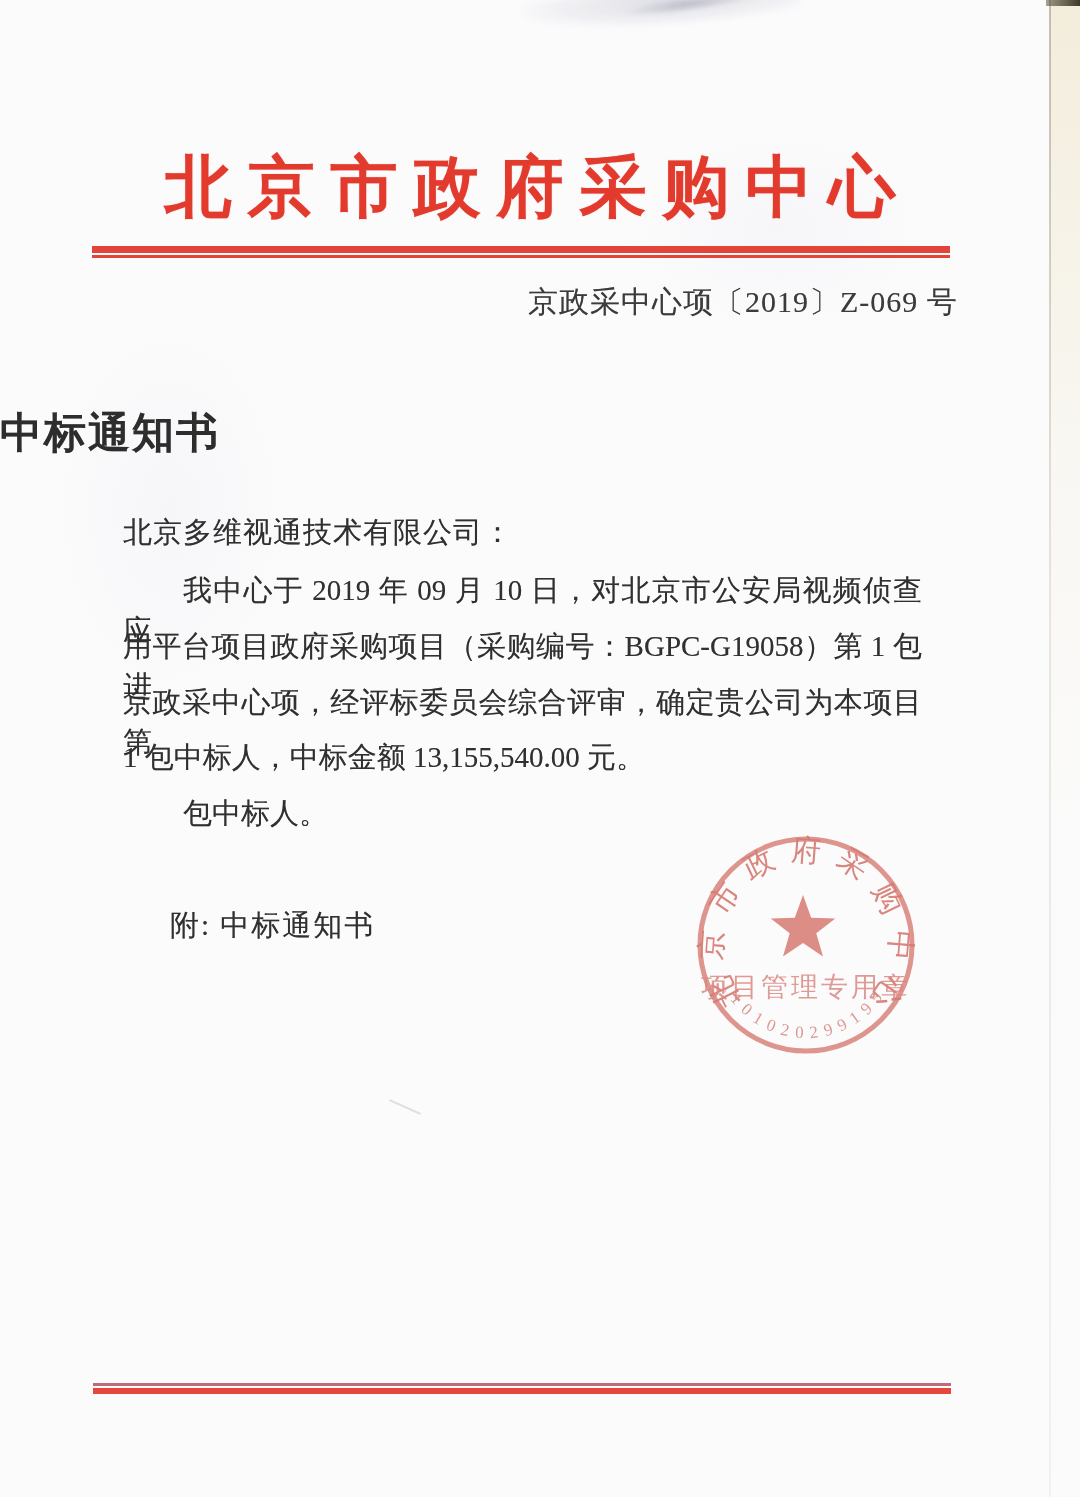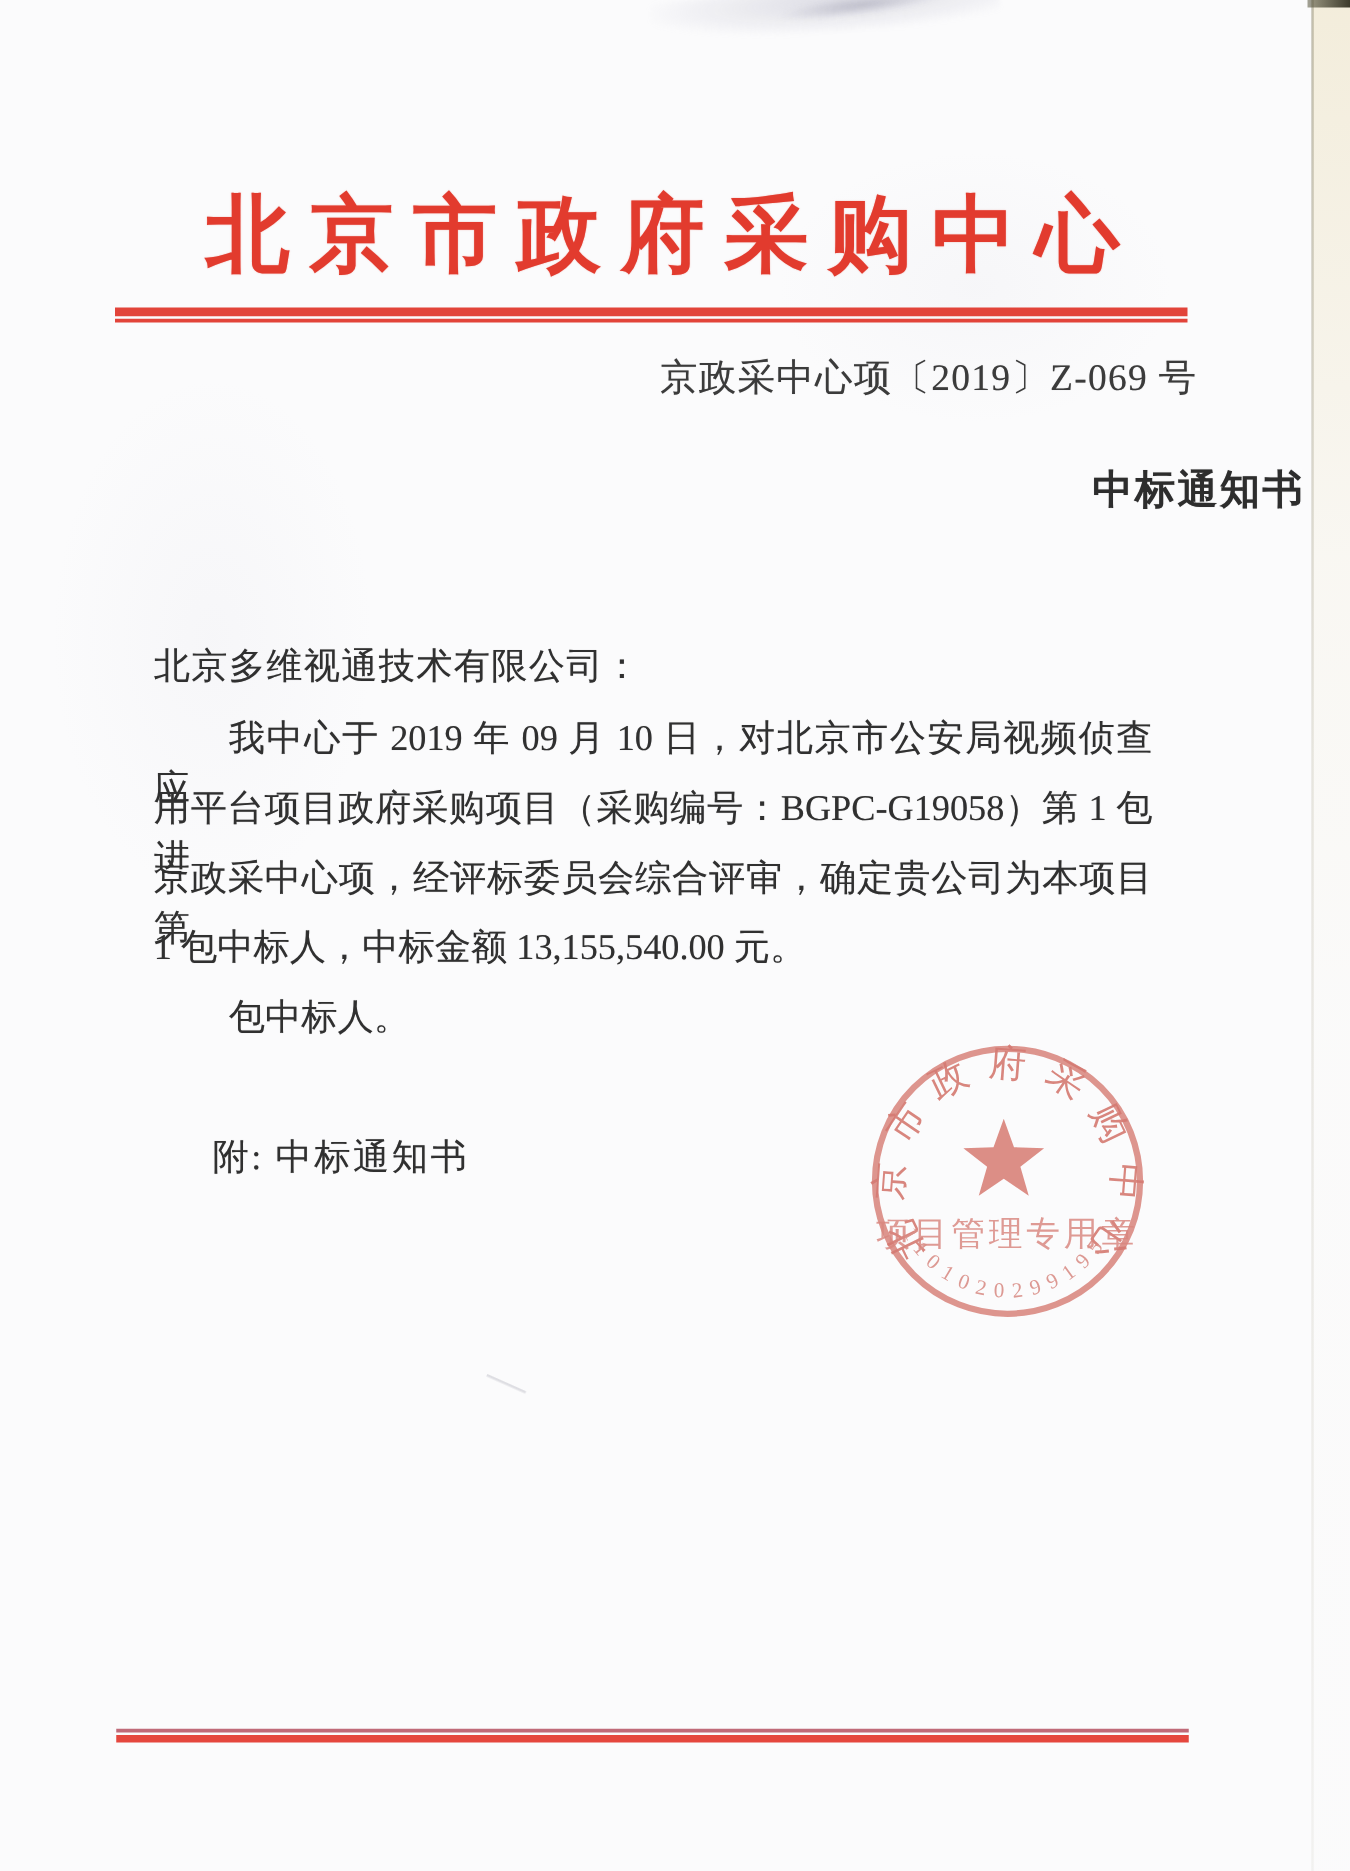--- a/index.html
+++ b/index.html
@@ -59,22 +59,22 @@
   .head-rule .gap{height:2px;}
   .head-rule .thin{height:3px;background:#e2443a;}
 
   .doc-number{
     position:absolute;left:528px;top:282px;
     font-size:30px;color:#3b3b3b;letter-spacing:1px;white-space:nowrap;
     text-shadow:0 0 .6px rgba(40,40,40,.4);
   }
 
   .doc-title{
-    position:absolute;left:0;top:370px;width:1044px;text-align:right;
-    font-size:32px;font-weight:bold;color:#2d2d2d;letter-spacing:2px;
+    position:absolute;left:0;top:405px;width:1044px;text-align:left;
+    font-size:42px;font-weight:bold;color:#2d2d2d;letter-spacing:2px;
     text-shadow:0 0 .6px rgba(40,40,40,.45);
   }
 
   
   .body-text{position:absolute;left:123px;width:799px;color:#303030;
     font-size:29px;text-shadow:0 0 .6px rgba(40,40,40,.4);}
   .recipient{top:513px;letter-spacing:1px;}
   .bline{position:absolute;left:123px;width:799px;font-size:29px;color:#303030;
     text-shadow:0 0 .6px rgba(40,40,40,.4);white-space:nowrap;}
   .just{white-space:normal;text-align:justify;text-align-last:justify;}

